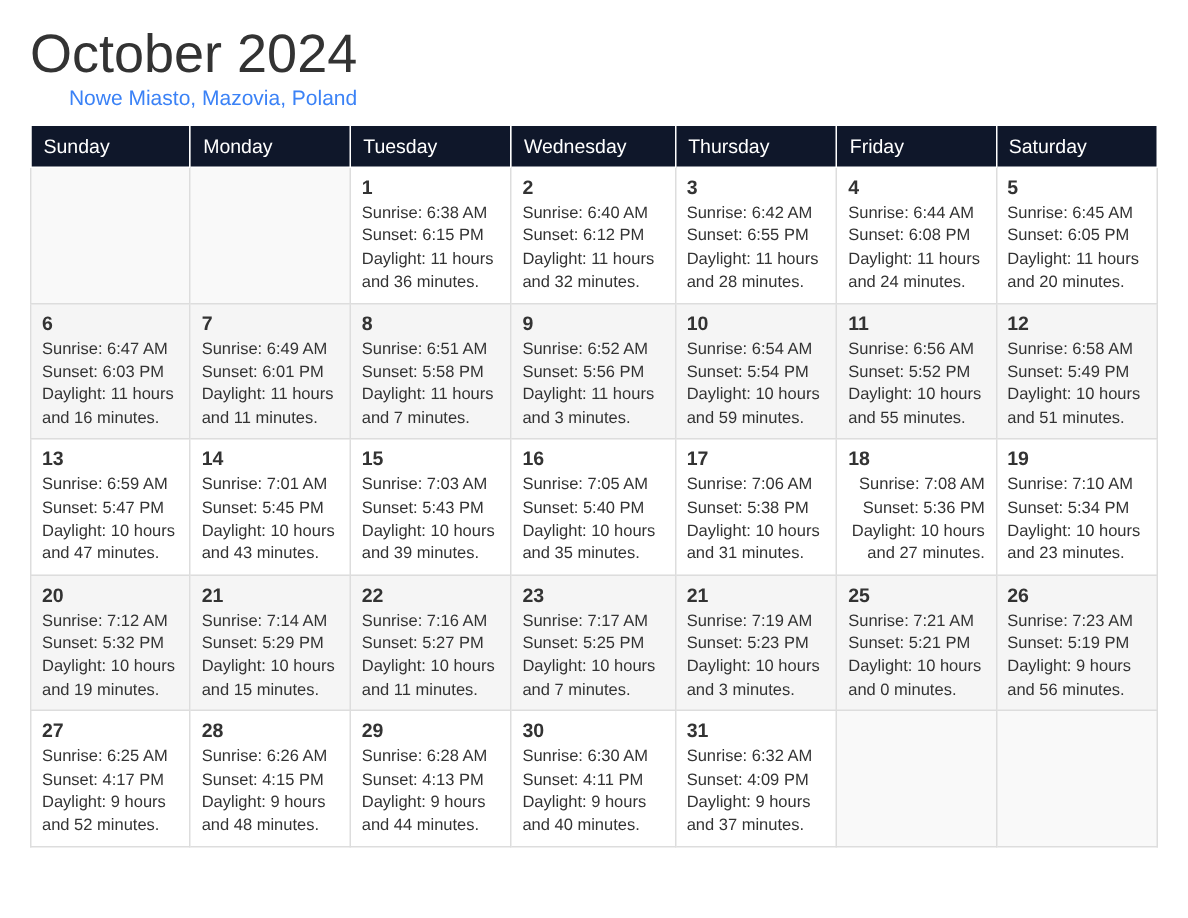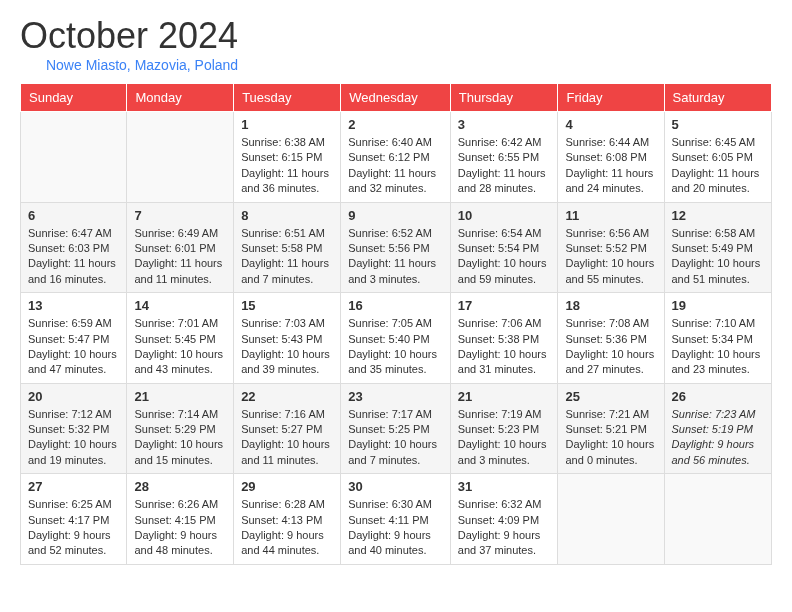--- a/index.html
+++ b/index.html
@@ -3,21 +3,21 @@
   <meta charset="utf-8">
   <style>
     * { box-sizing: border-box; margin: 0; padding: 0; }
     body { font-family: Arial, sans-serif; background: #fff; width: 792px; min-height: 612px; }
     .container { padding: 15px 20px; }
     .header { display: flex; justify-content: space-between; align-items: flex-start; margin-bottom: 10px; }
     .title-section { text-align: right; }
     .month-title { font-size: 36px; color: #333; font-weight: normal; }
     .location { font-size: 14px; color: #3b82f6; }
     .calendar { width: 100%; border-collapse: collapse; }
-    .calendar th { background: #ef4444; color: white; text-align: left; padding: 6px 8px; font-size: 13px; font-weight: normal; border: 1px solid #fff; }
+    .calendar th { background: #0f172a; color: white; text-align: left; padding: 6px 8px; font-size: 13px; font-weight: normal; border: 1px solid #fff; }
     .calendar td { border: 1px solid #ddd; padding: 5px 7px; vertical-align: top; font-size: 11px; color: #333; width: 113px; min-height: 80px; }
     .calendar td.empty { background: #f9f9f9; }
     .day-num { font-size: 13px; font-weight: bold; margin-bottom: 3px; }
     .day-info { font-size: 11px; line-height: 1.4; color: #333; }
     .row-shaded td { background: #f5f5f5; }
     .logo-wrapper { display: flex; align-items: center; gap: 4px; }
     .logo-text { display: flex; flex-direction: column; }
     .logo-gen { color: #333; font-size: 16px; font-weight: bold; }
     .logo-blu { color: #2c7bb6; font-size: 16px; font-weight: bold; }
     .logo-bird { width: 35px; height: 28px; }
@@ -150,21 +150,21 @@
 Daylight: 10 hours and 35 minutes.</div>
           </td>
           <td>
             <div class="day-num">17</div>
             <div class="day-info" style="white-space: pre-line;">Sunrise: 7:06 AM
 Sunset: 5:38 PM
 Daylight: 10 hours and 31 minutes.</div>
           </td>
           <td>
             <div class="day-num">18</div>
-            <div class="day-info" style="white-space: pre-line;">Sunrise: 7:08 AM
+            <div class="day-info" style="white-space: pre-line; text-align: right;">Sunrise: 7:08 AM
 Sunset: 5:36 PM
 Daylight: 10 hours and 27 minutes.</div>
           </td>
           <td>
             <div class="day-num">19</div>
             <div class="day-info" style="white-space: pre-line;">Sunrise: 7:10 AM
 Sunset: 5:34 PM
 Daylight: 10 hours and 23 minutes.</div>
           </td>
         </tr>
@@ -200,21 +200,21 @@
 Daylight: 10 hours and 3 minutes.</div>
           </td>
           <td>
             <div class="day-num">25</div>
             <div class="day-info" style="white-space: pre-line;">Sunrise: 7:21 AM
 Sunset: 5:21 PM
 Daylight: 10 hours and 0 minutes.</div>
           </td>
           <td>
             <div class="day-num">26</div>
-            <div class="day-info" style="white-space: pre-line; font-style: italic;">Sunrise: 7:23 AM
+            <div class="day-info" style="white-space: pre-line;">Sunrise: 7:23 AM
 Sunset: 5:19 PM
 Daylight: 9 hours and 56 minutes.</div>
           </td>
         </tr>
         <tr>
           <td>
             <div class="day-num">27</div>
             <div class="day-info" style="white-space: pre-line;">Sunrise: 6:25 AM
 Sunset: 4:17 PM
 Daylight: 9 hours and 52 minutes.</div>

